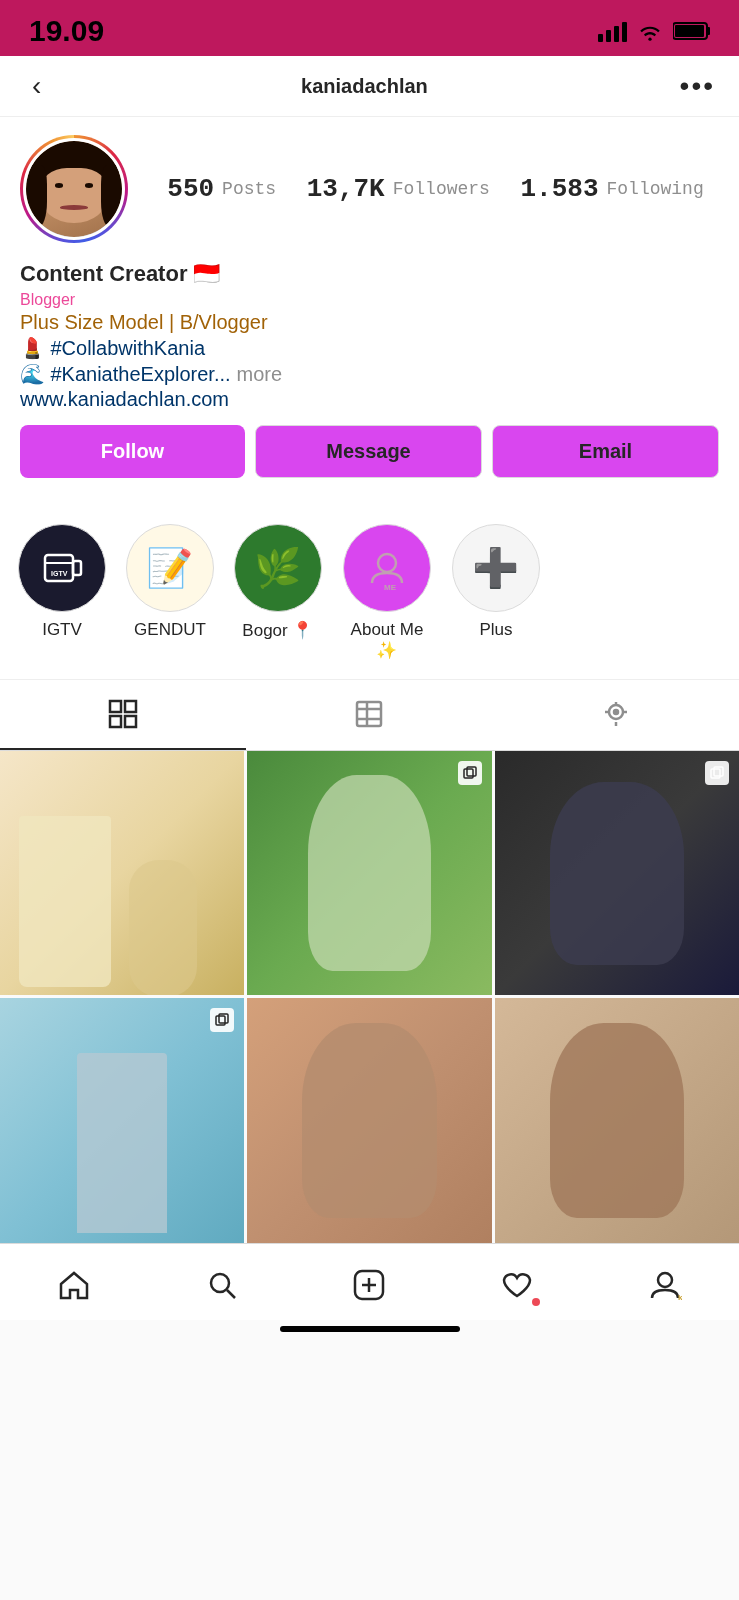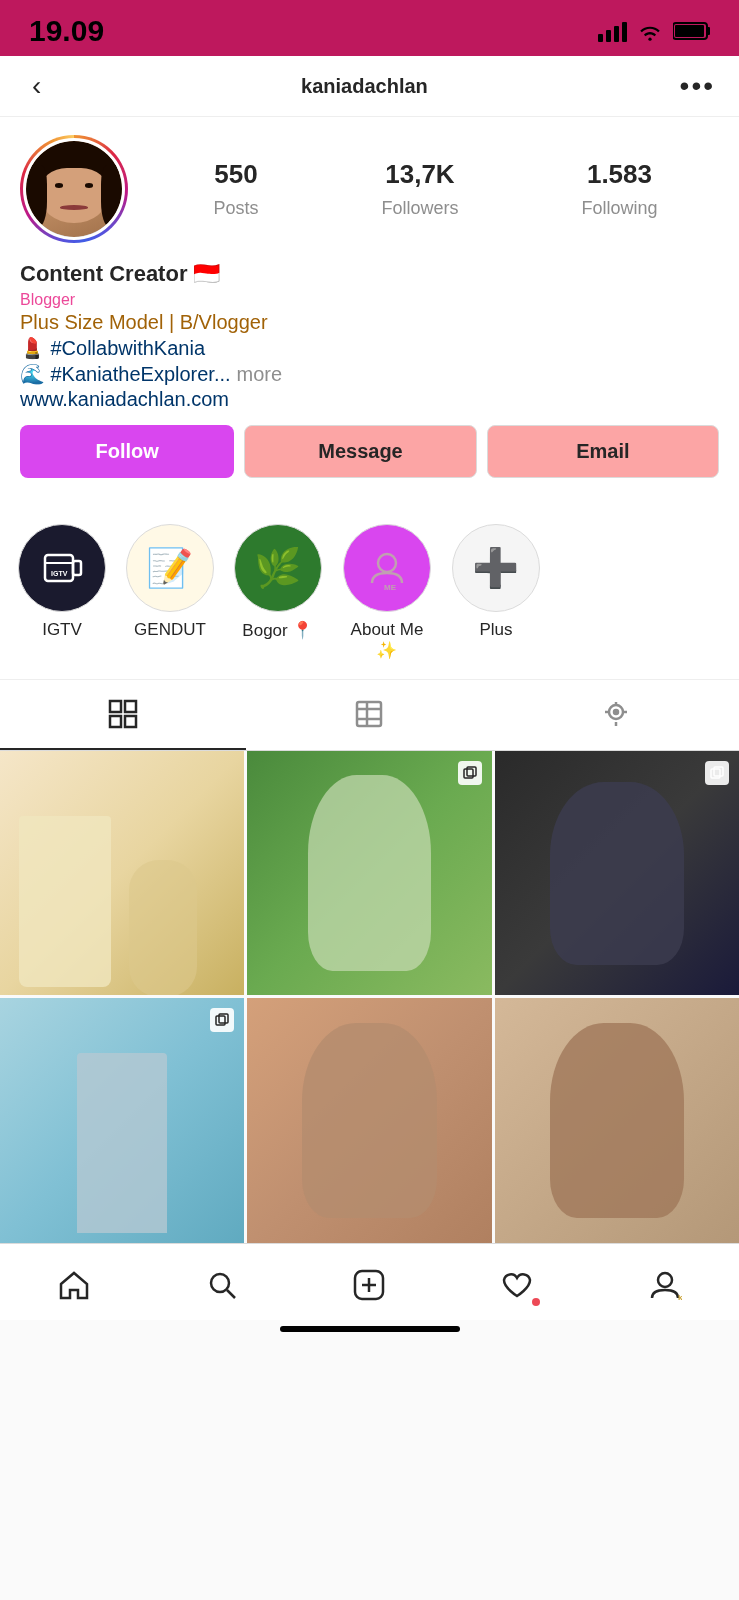--- a/index.html
+++ b/index.html
@@ -147,23 +147,23 @@
       border-radius: 30% 0 0 40%;
     }
 
     .stats-row {
       display: flex;
       flex: 1;
       justify-content: space-around;
     }
     .stat-item {
       display: flex;
-      flex-direction: column;
       align-items: center;
       gap: 8px;
+      font-family: Liberation Mono, monospace;
     }
     .stat-number {
       font-size: 26px;
       font-weight: 700;
       color: #262626;
     }
     .stat-label {
       font-size: 18px;
       color: #8e8e8e;
     }
@@ -216,27 +216,27 @@
       color: #fff;
       border: none;
       border-radius: 8px;
       font-size: 20px;
       font-weight: 600;
       padding: 14px 0;
       cursor: pointer;
     }
     .btn-outline {
       flex: 1;
-      background: #fca5a5;
+      background: #d946ef;
       color: #262626;
       border: 1.5px solid #dbdbdb;
       border-radius: 8px;
       font-size: 20px;
       font-weight: 600;
-      padding: 14px 8px;
+      padding: 14px 0;
       cursor: pointer;
     }
 
     
     .highlights-section {
       background: #fff;
       padding: 10px 0 4px 0;
       border-bottom: 1px solid #eee;
       overflow: hidden;
     }

